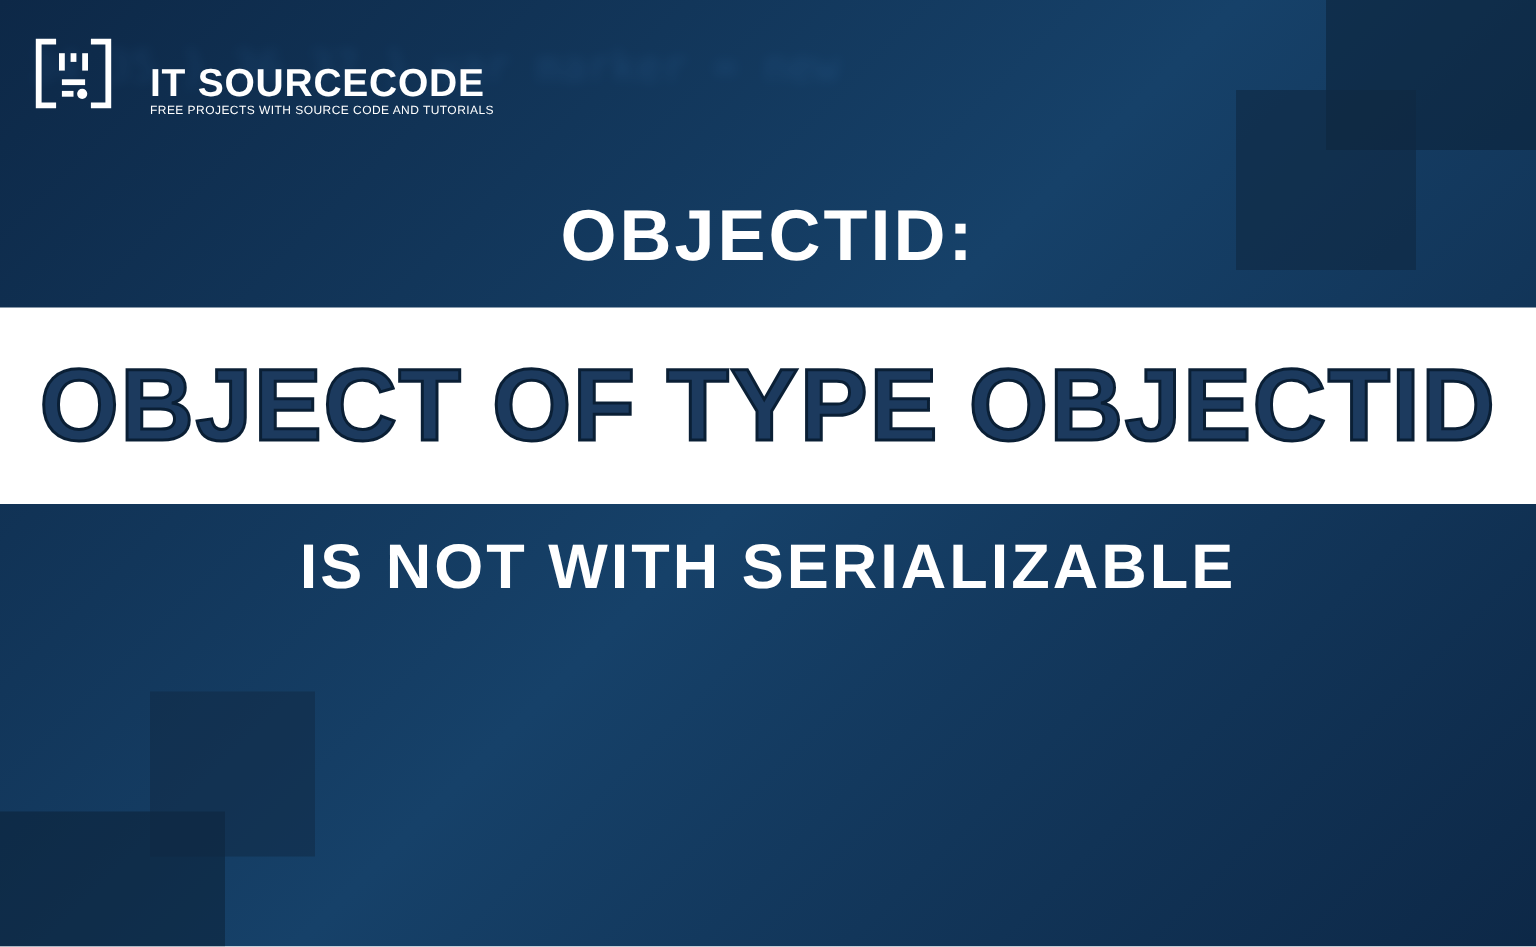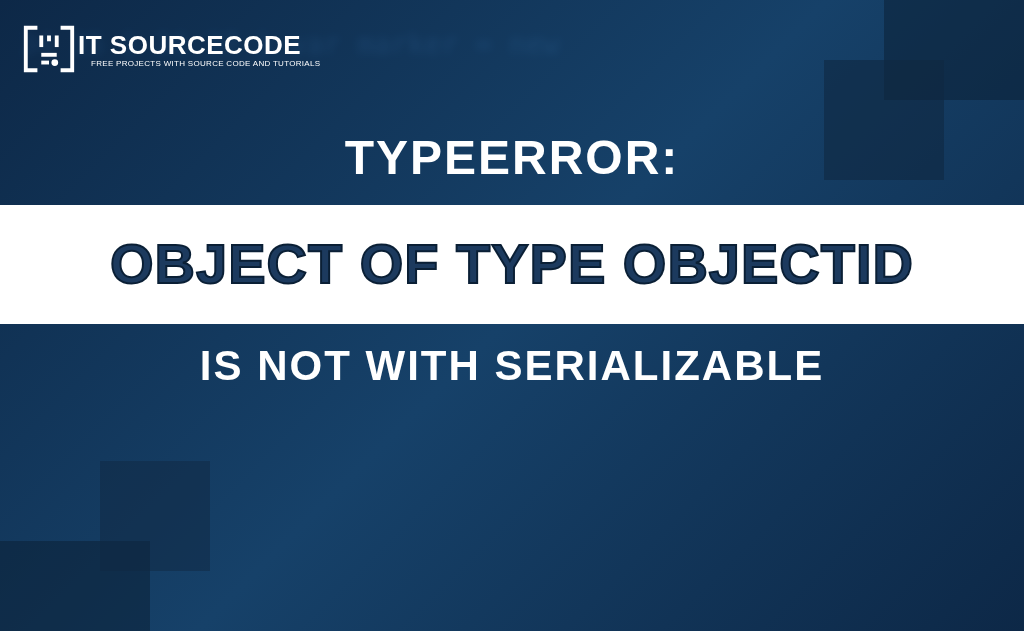--- a/index.html
+++ b/index.html
@@ -48,22 +48,22 @@
     .sq2 { top: 60px; right: 80px; width: 120px; height: 120px; background: rgba(15, 40, 65, 0.6); }
     .sq3 { bottom: 0; left: 0; width: 150px; height: 90px; }
     .sq4 { bottom: 60px; left: 100px; width: 110px; height: 110px; background: rgba(15, 40, 65, 0.5); }
     
     .logo-area {
       position: absolute;
       top: 20px;
       left: 20px;
       z-index: 10;
       display: flex;
-      align-items: center;
-      gap: 0;
+      align-items: flex-end;
+      gap: 22px;
     }
     
     .logo-bracket {
       width: 58px;
       height: 58px;
       display: flex;
       align-items: center;
       justify-content: center;
     }
     
@@ -82,21 +82,20 @@
       font-size: 26px;
       font-weight: 900;
       letter-spacing: 0.5px;
     }
     
     .logo-subtitle {
       color: white;
       font-size: 8px;
       letter-spacing: 0.3px;
       margin-top: -2px;
-      margin-left: 13px;
     }
     
     .content {
       position: absolute;
       width: 100%;
       z-index: 10;
       top: 130px;
       display: flex;
       flex-direction: column;
       align-items: center;
@@ -115,21 +114,21 @@
       width: 100%;
       background: white;
       padding: 30px 20px;
       display: flex;
       justify-content: center;
       align-items: center;
     }
     
     .line2 {
       color: #1c3a5e;
-      font-size: 56px;
+      font-size: 68px;
       font-weight: 900;
       text-align: center;
       line-height: 1.05;
       letter-spacing: 1px;
       -webkit-text-stroke: 2px #0a1f35;
     }
     
     .line3 {
       color: white;
       font-size: 42px;
@@ -168,18 +167,18 @@
       <circle cx="36" cy="44" r="1.5" fill="white"></circle>
     </svg>
   </div>
   <div class="logo-text-area">
     <div class="logo-title">IT SOURCECODE</div>
     <div class="logo-subtitle">FREE PROJECTS WITH SOURCE CODE AND TUTORIALS</div>
   </div>
 </div>
 
 <div class="content">
-  <div class="line1">TYPEERROR:</div>
+  <div class="line1">OBJECTID:</div>
   <div class="white-banner">
     <div class="line2">OBJECT OF TYPE OBJECTID</div>
   </div>
   <div class="line3">IS NOT WITH SERIALIZABLE</div>
 </div>
 
 </body></html>

